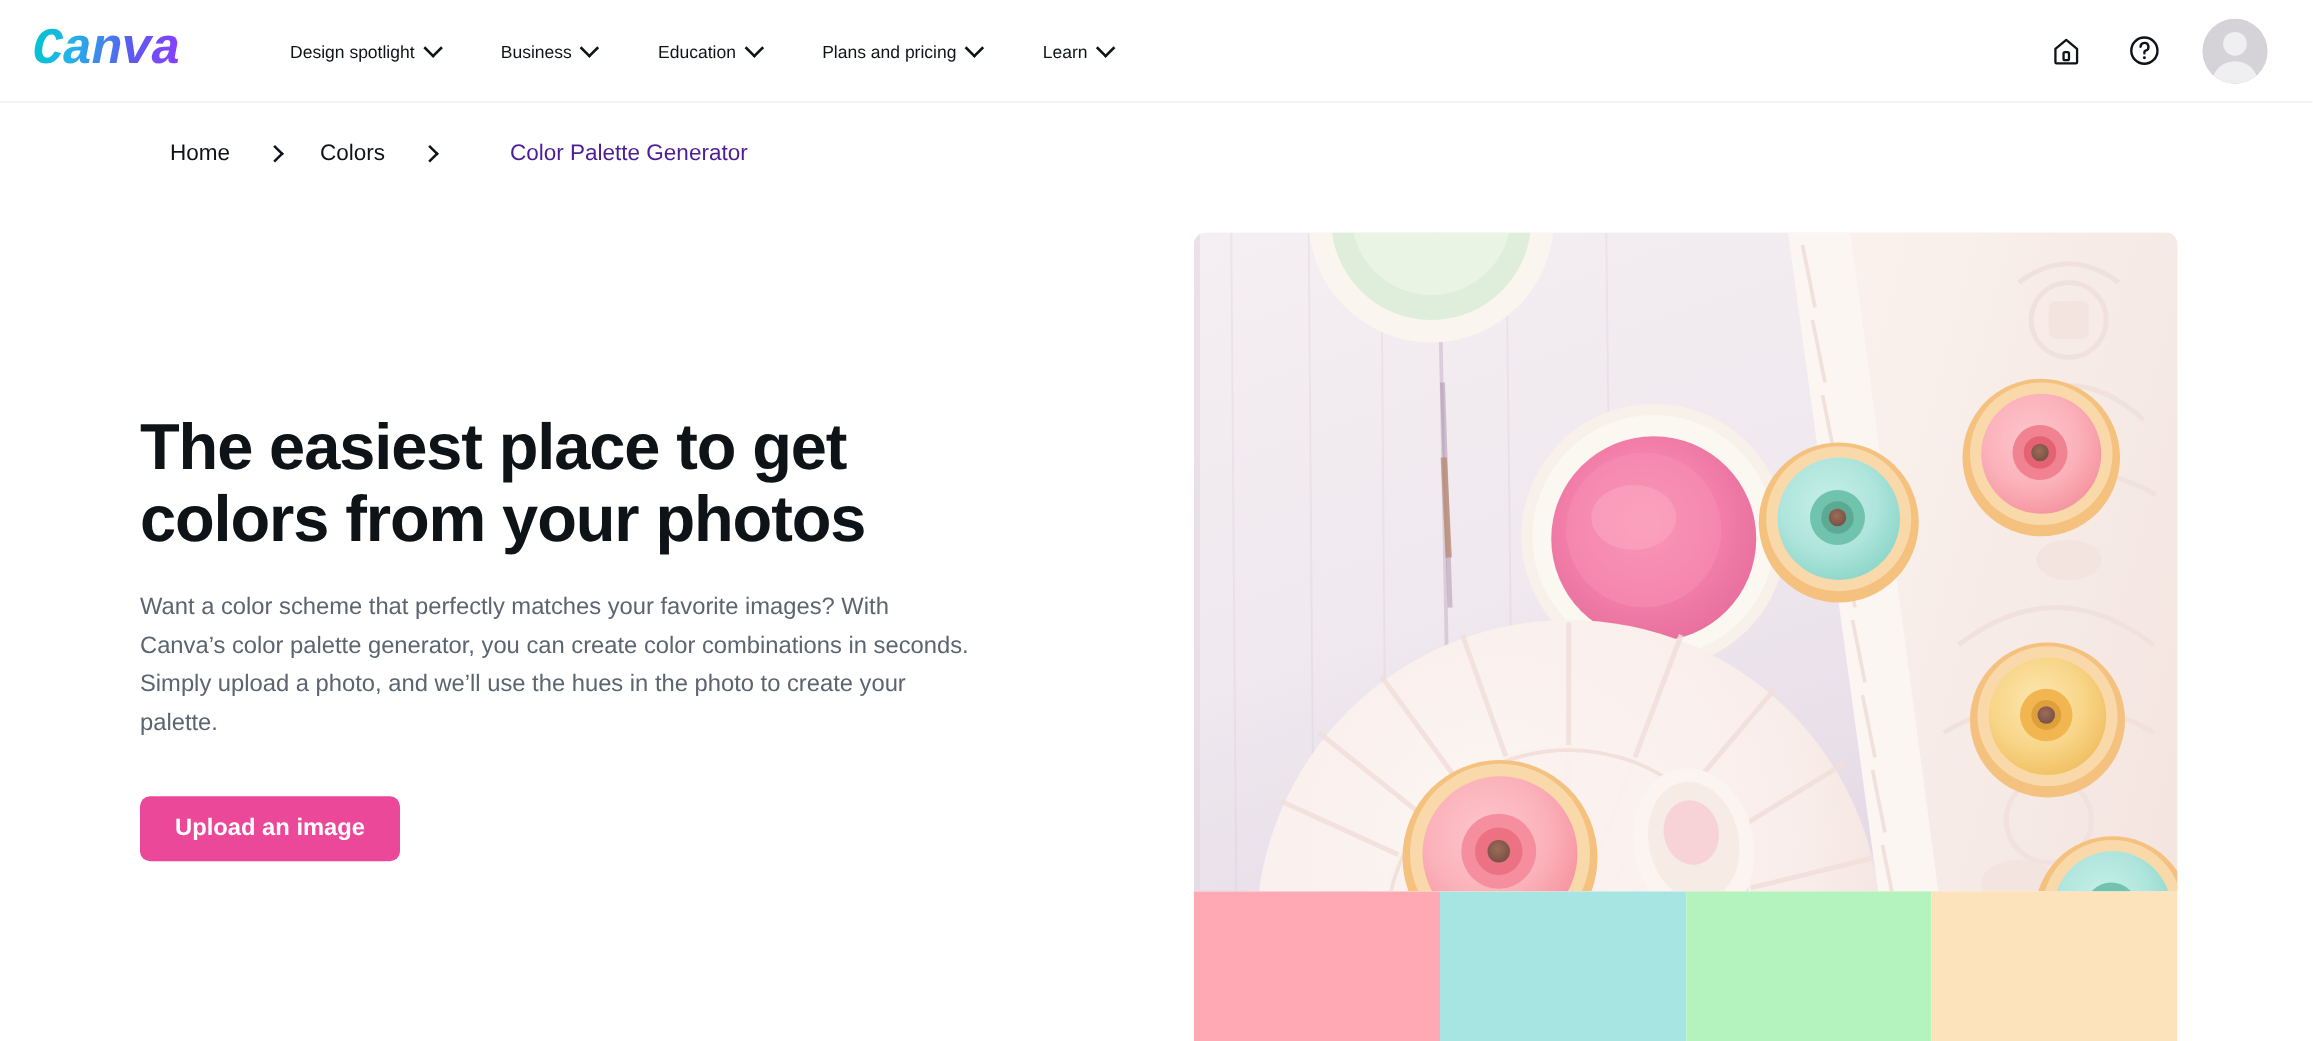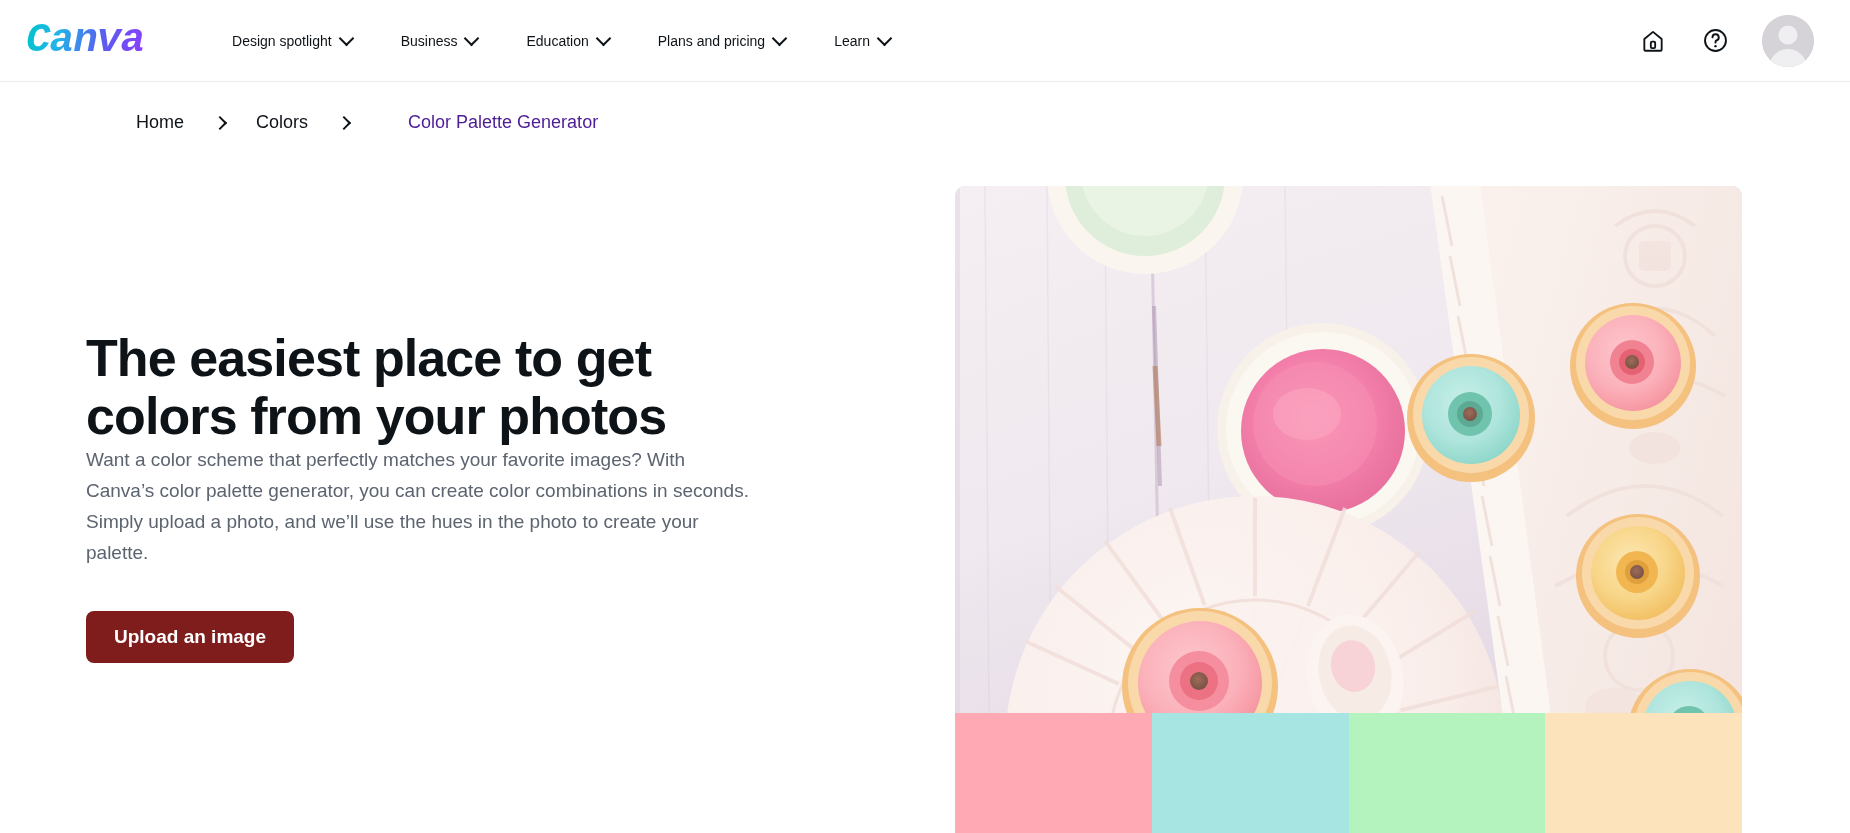--- a/index.html
+++ b/index.html
@@ -132,34 +132,35 @@
   
   .main {
     display: flex;
     padding: 0 0 0 0;
     position: relative;
     height: calc(833px - 82px - 60px);
   }
 
   .hero-left {
     width: 955px;
-    padding: 196px 0 0 86px;
+    padding: 196px 0 0 112px;
     flex-shrink: 0;
   }
 
   .hero-title {
     font-size: 52px;
     line-height: 1.12;
     font-weight: 700;
     color: #0e1318;
     letter-spacing: -0.9px;
     max-width: 640px;
   }
 
   .hero-desc {
+    margin-top: 26px;
     font-size: 19px;
     line-height: 1.62;
     color: #5c6470;
     max-width: 665px;
   }
 
   .cta-row {
     margin-top: 42px;
     display: flex;
     align-items: center;
@@ -170,21 +171,21 @@
     font-size: 19px;
     font-weight: 700;
     border-radius: 8px;
     padding: 15px 28px;
     cursor: pointer;
     border: none;
     white-space: nowrap;
     font-family: "Liberation Sans", sans-serif;
   }
   .btn-primary {
-    background: #7f1d1d;
+    background: #ec4899;
     color: #ffffff;
   }
   .btn-secondary {
     background: #ffffff;
     color: #0e1318;
     border: 1px solid #d7dade;
   }
 
   
   .hero-right {

